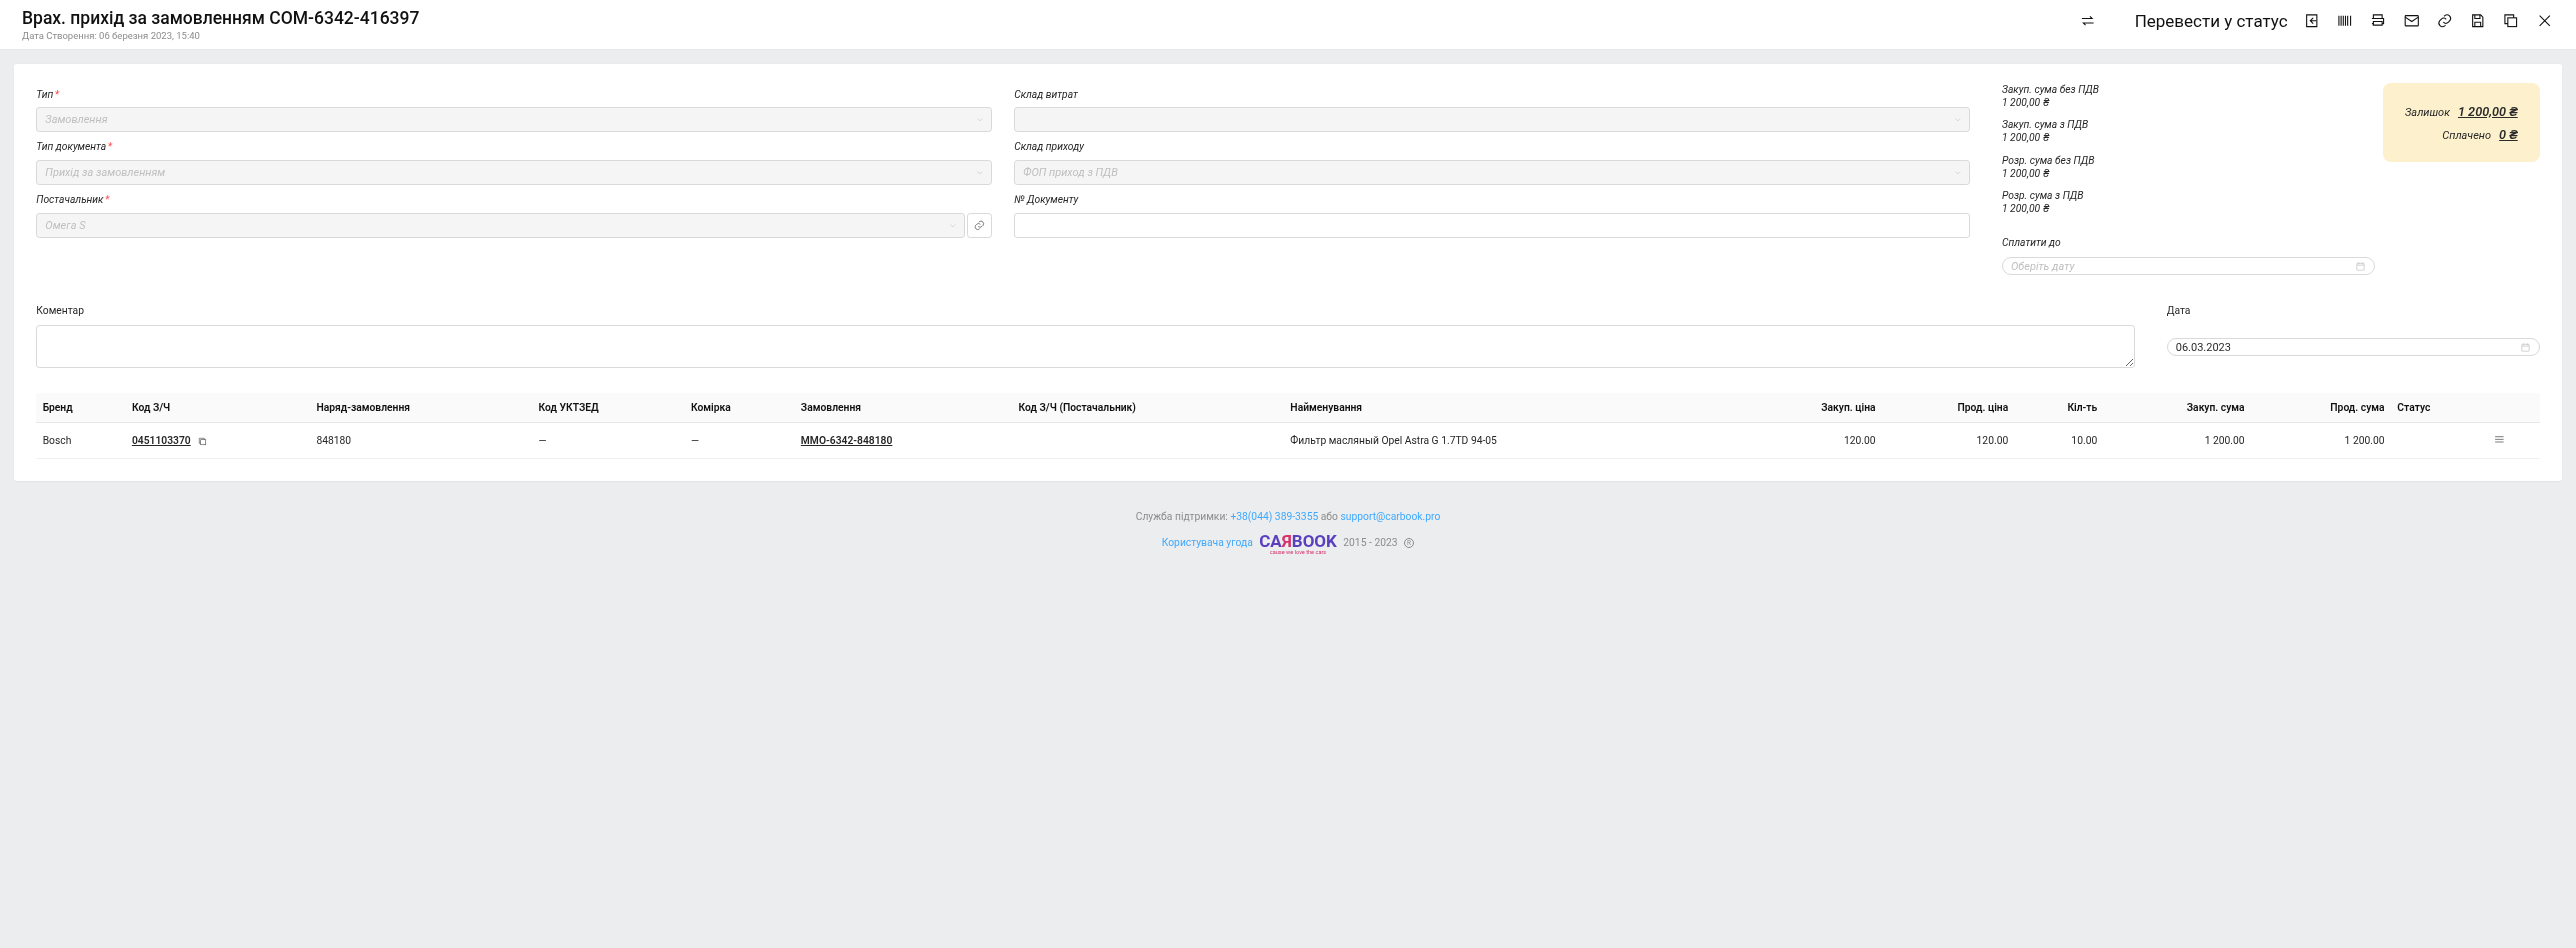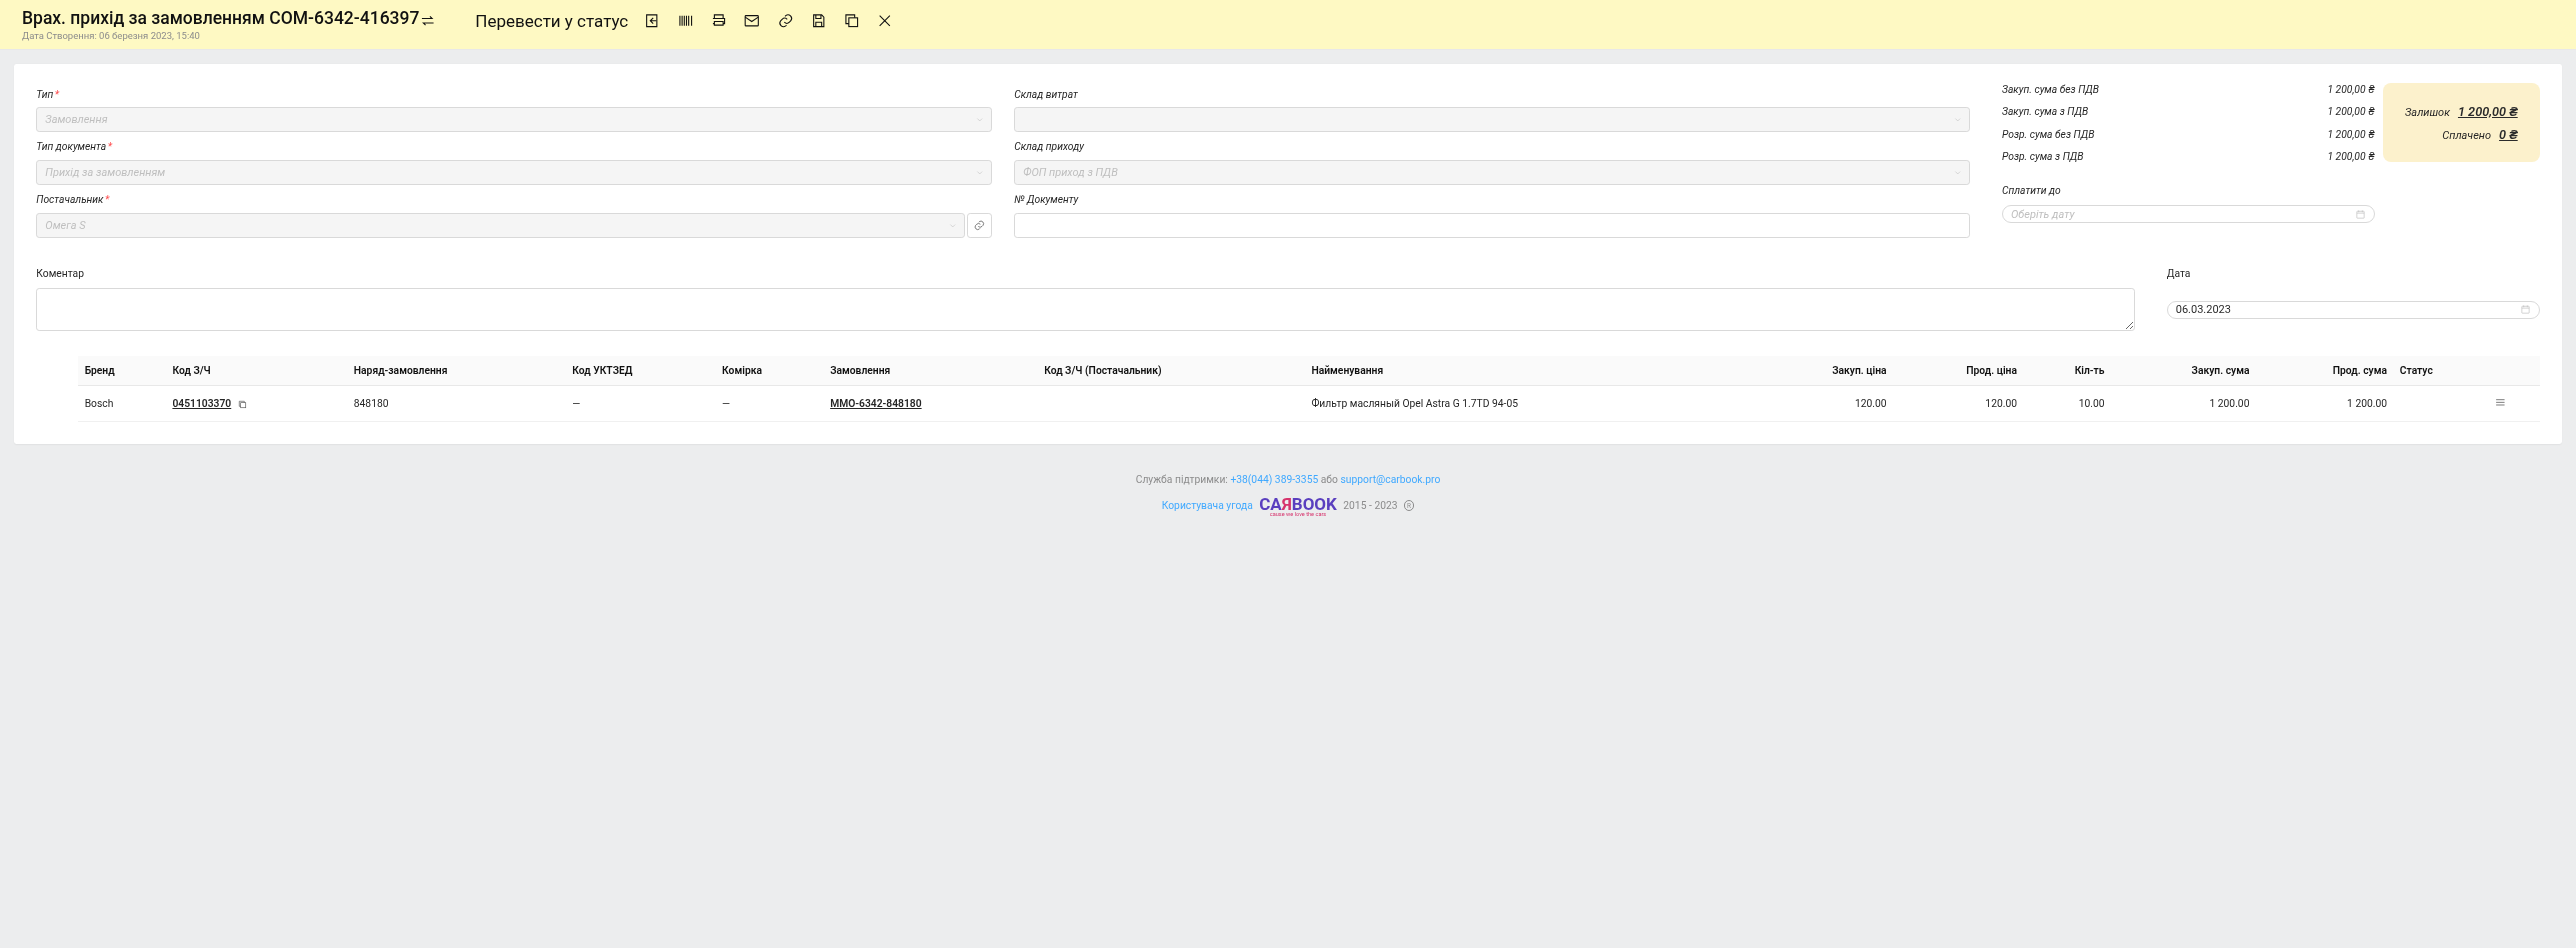--- a/index.html
+++ b/index.html
@@ -1,17 +1,17 @@
 <!DOCTYPE html>
 <html style="font-size:12.7px"><head>
 <meta charset="utf-8">
 <style>
 * { box-sizing: border-box; margin: 0; padding: 0; }
 body { font-family: -apple-system, BlinkMacSystemFont, "Segoe UI", Roboto, Helvetica, Arial, sans-serif; background: #ecedee; color: #2b2b2b; font-size: 11px; }
-.header { background: #fef9c3; padding: 8px 22px 8px 22px; display: flex; justify-content: flex-start; align-items: flex-start; border-bottom: 0.8px solid #e8e8e8; }
+.header { background: #ffffff; padding: 8px 22px 8px 22px; display: flex; justify-content: space-between; align-items: flex-start; border-bottom: 0.8px solid #e8e8e8; }
 .header-left { display: flex; flex-direction: column; gap: 1.6px; }
 .header-title { font-size: 17.5px; font-weight: 500; color: #111; }
 .header-sub { font-size: 9.5px; color: #8c8c8c; }
 .header-actions { display: flex; align-items: center; gap: 14.3px; padding-top: 3.2px; }
 .status-trigger { display: flex; align-items: center; gap: 6.4px; cursor: pointer; }
 .status-trigger span.lbl { font-size: 17px; color: #111; padding-left: 32px; }
 .icon-btn { width: 19px; height: 19px; display: flex; align-items: center; justify-content: center; cursor: pointer; color: #111; }
 .icon-btn svg, .status-trigger svg { width: 17.5px; height: 17.5px; stroke: #111; stroke-width: 1.5; fill: none; }
 .page { padding: 14.3px; }
 .card { background: #fff; border-radius: 2.4px; padding: 19px 22px 22px 22px; box-shadow: 0 0.8px 1.6px rgba(0,0,0,0.05); }
@@ -25,39 +25,39 @@
 .fake-select .val { color: #bfbfbf; }
 .fake-select .chev { position: absolute; right: 6.4px; width: 9.5px; height: 9.5px; stroke: #bfbfbf; stroke-width: 1.5; fill: none; }
 .supplier-row { display: flex; gap: 2px; }
 .supplier-row .fake-select { flex: 1; }
 .link-square { width: 25.4px; height: 25.4px; border: 0.8px solid #d9d9d9; border-radius: 3.2px; display: flex; align-items: center; justify-content: center; cursor: pointer; }
 .link-square svg { width: 12.7px; height: 12.7px; stroke: #595959; stroke-width: 1.5; fill: none; }
 .requisites-val { color: #bfbfbf; font-size: 10.3px; }
 
 .right-block { display: flex; gap: 0; align-items: flex-start; margin-left: 32px; }
 .totals { display: flex; flex-direction: column; gap: 9.5px; font-size: 10.3px; min-width: 230px; }
-.trow { display: flex; justify-content: space-between; }
+.trow { display: flex; justify-content: space-between; flex-direction: column; }
 .trow .tl { color: #262626; }
 .trow .tv { color: #262626; font-variant-numeric: tabular-nums; }
 .highlight-box { background: #fcf1cc; padding: 20.7px 22px; display: flex; flex-direction: column; gap: 8px; align-items: flex-end; border-radius: 8px; margin-left: 8px; min-width: 143px; }
 .highlight-box .hrow { display: flex; align-items: baseline; gap: 8px; }
 .highlight-box .hl { font-size: 11px; color: #262626; }
 .highlight-box .hv { font-size: 12.7px; font-weight: 600; text-decoration: underline; }
 
 .pay-date-zone { margin-top: 16px; display: flex; flex-direction: column; gap: 4.8px; }
 .date-input { height: 18px; border: 0.8px solid #d9d9d9; border-radius: 12px; display: flex; align-items: center; padding: 0 8px; justify-content: space-between; }
 .date-input .ph { color: #bfbfbf; }
 .date-input svg { width: 11px; height: 11px; stroke: #bfbfbf; stroke-width: 1.5; fill: none; }
 
 .second-row { display: flex; gap: 32px; margin-top: 24px; }
 .comment-col { flex: 1; display: flex; flex-direction: column; gap: 4.8px; }
 .comment-area { height: 43px; border: 0.8px solid #d9d9d9; border-radius: 3.2px; resize: both; padding: 4.8px 8px; font-family: inherit; font-size: 11px; }
 .date-col { width: 373px; display: flex; flex-direction: column; gap: 18px; }
 
-.table-wrap { margin-top: 25.4px; margin-left: 42px; }
+.table-wrap { margin-top: 25.4px; }
 table { width: 100%; border-collapse: collapse; font-size: 10.3px; }
 th { text-align: left; font-weight: 600; color: #111; padding: 8px 6.4px; border-bottom: 0.8px solid #e8e8e8; background: #fafafa; }
 th.r, td.r { text-align: right; }
 td { padding: 9.5px 6.4px; border-bottom: 0.8px solid #f0f0f0; color: #262626; vertical-align: middle; }
 .ulink { text-decoration: underline; cursor: pointer; font-weight: 600; }
 .copy-ic { display: inline-flex; vertical-align: middle; margin-left: 3.2px; }
 .copy-ic svg { width: 11px; height: 11px; stroke: #595959; stroke-width: 1.5; fill: none; }
 .row-menu svg { width: 12.7px; height: 12.7px; stroke: #595959; stroke-width: 1.5; fill: none; }
 
 .footer { text-align: center; padding: 29px 0 19px 0; font-size: 10.3px; color: #8c8c8c; }

